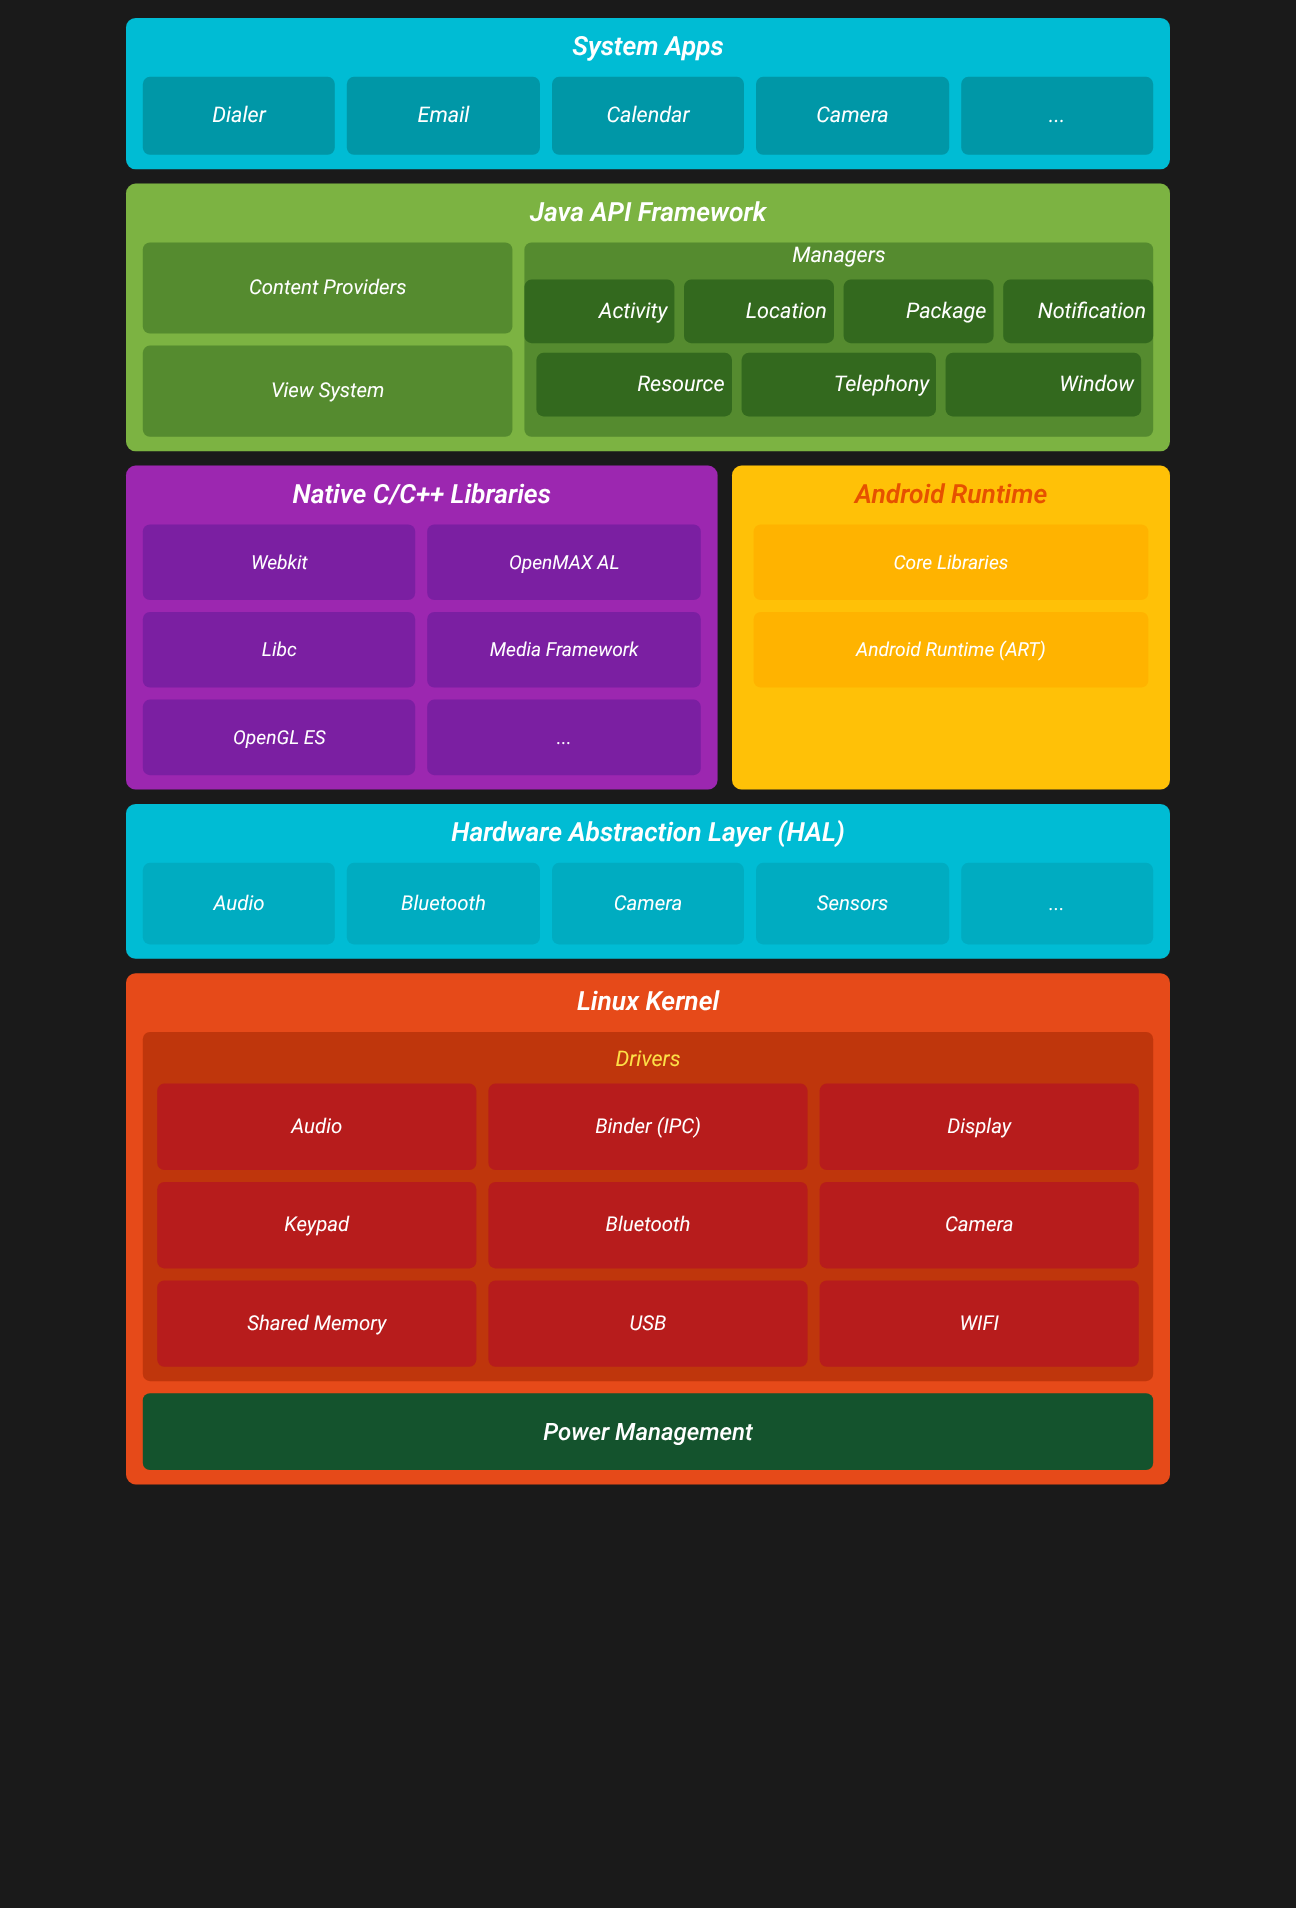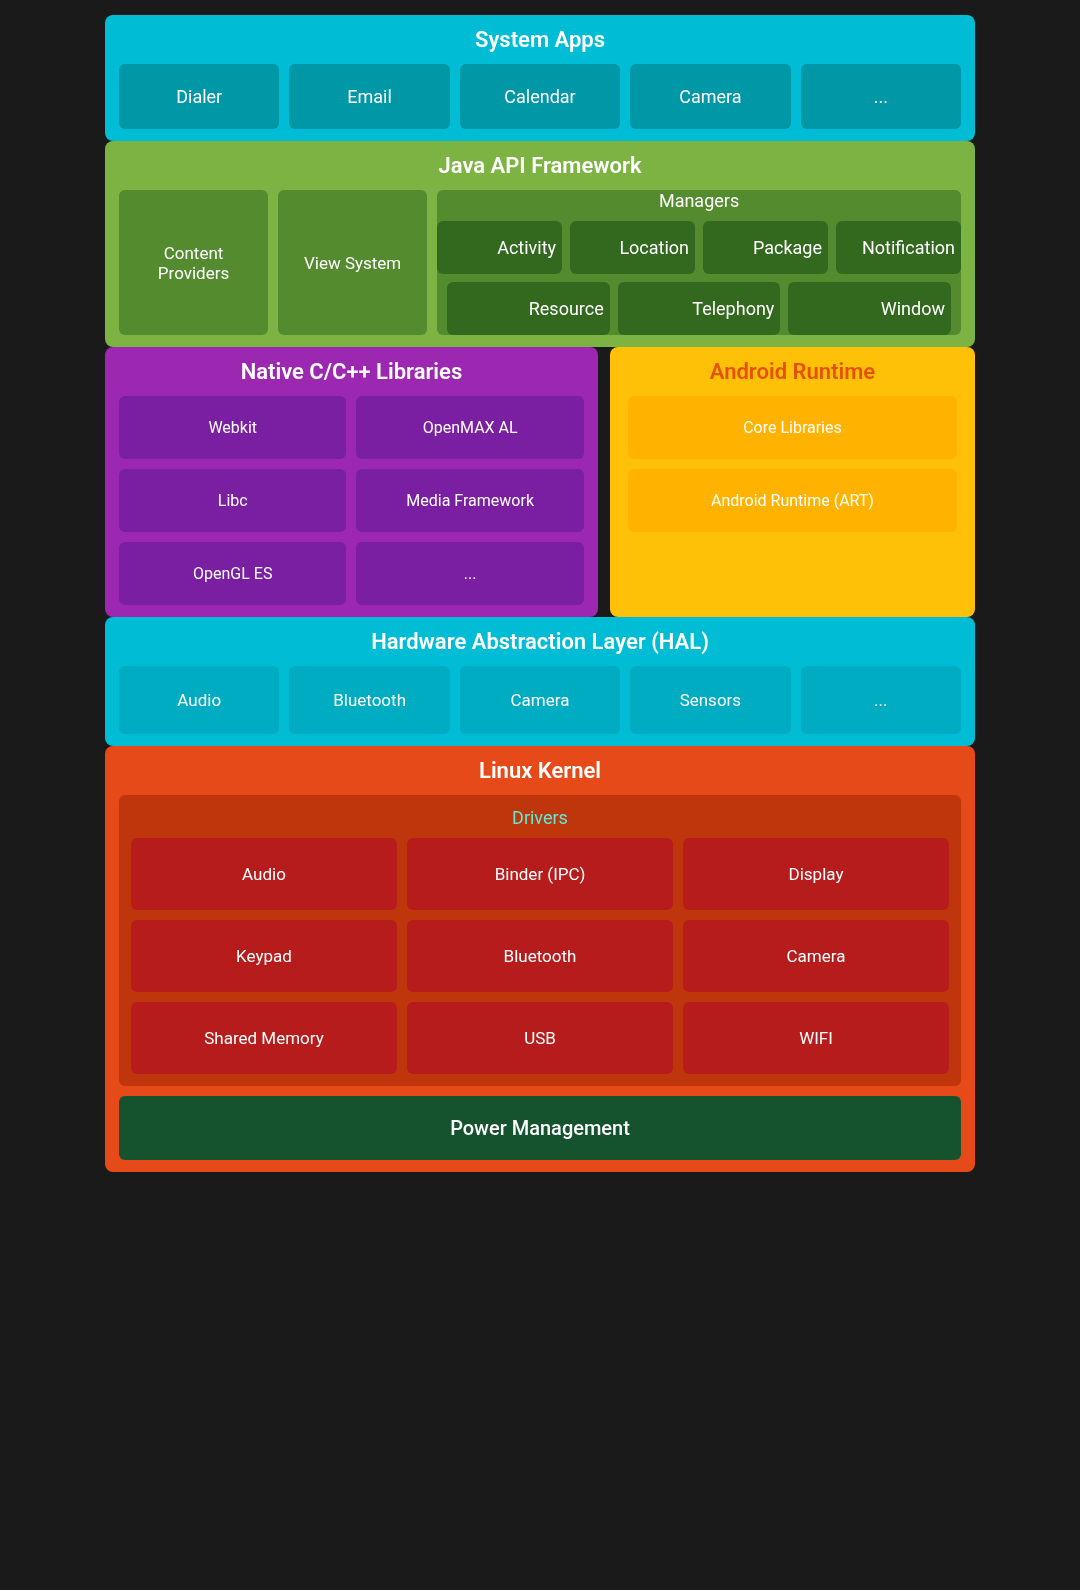--- a/index.html
+++ b/index.html
@@ -9,20 +9,22 @@
       justify-content: center;
       align-items: flex-start;
       min-height: 100vh;
       font-family: 'Roboto', Arial, sans-serif;
     }
     .diagram {
       width: 900px;
       padding: 15px;
       display: flex;
       flex-direction: column;
+      gap: 12px;
+      font-style: italic;
     }
 
     
     .layer {
       border-radius: 8px;
       padding: 12px 14px;
     }
     .layer-title {
       text-align: center;
       font-size: 22px;
@@ -53,21 +55,21 @@
     .java-api {
       background: #7CB342;
     }
     .java-api .content {
       display: grid;
       grid-template-columns: 1fr 1.7fr;
       gap: 10px;
     }
     .java-api .left-col {
       display: flex;
-      flex-direction: row;
+      flex-direction: column;
       gap: 10px;
     }
     .java-api .cp-card, .java-api .vs-card {
       background: #558B2F;
       border-radius: 6px;
       padding: 28px 10px;
       text-align: center;
       color: white;
       font-size: 17px;
       flex: 1;
@@ -185,21 +187,21 @@
       color: white;
     }
     .drivers-section {
       background: #BF360C;
       border-radius: 6px;
       padding: 12px;
       margin-bottom: 10px;
     }
     .drivers-title {
       text-align: center;
-      color: #5eead4;
+      color: #fde047;
       font-size: 18px;
       margin-bottom: 10px;
     }
     .drivers-grid {
       display: grid;
       grid-template-columns: repeat(3, 1fr);
       gap: 10px;
     }
     .driver-card {
       background: #B71C1C;

